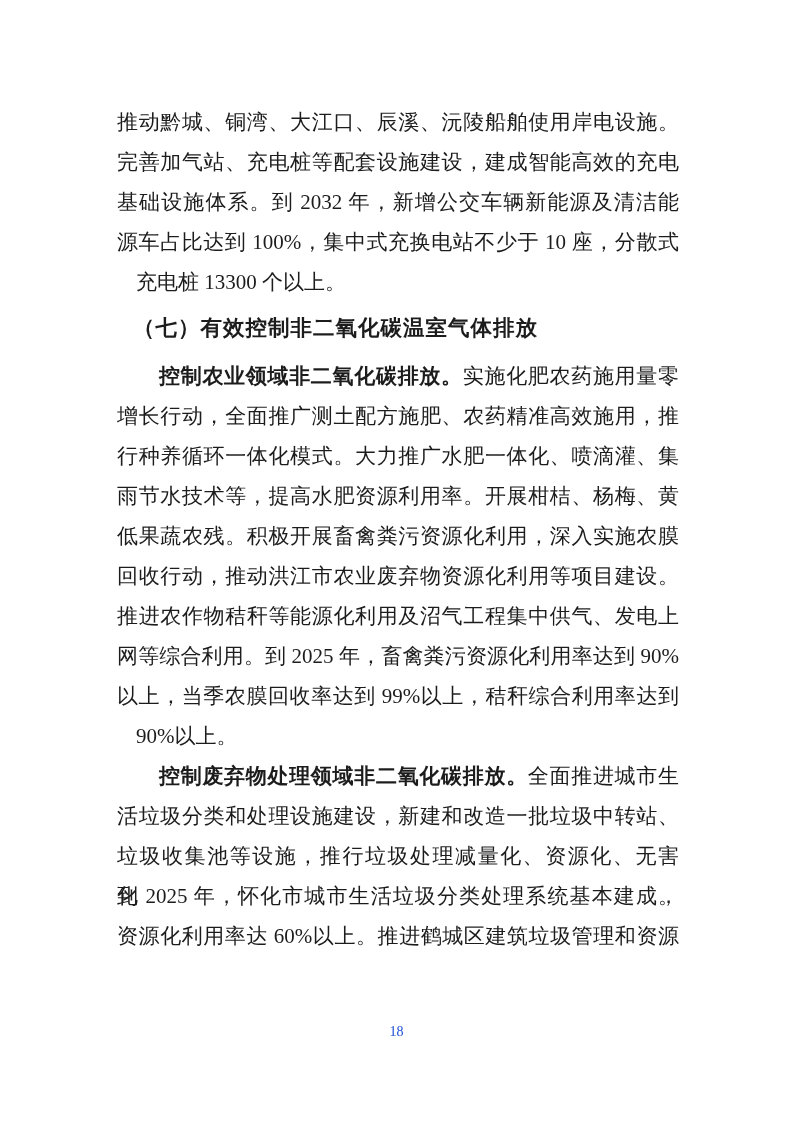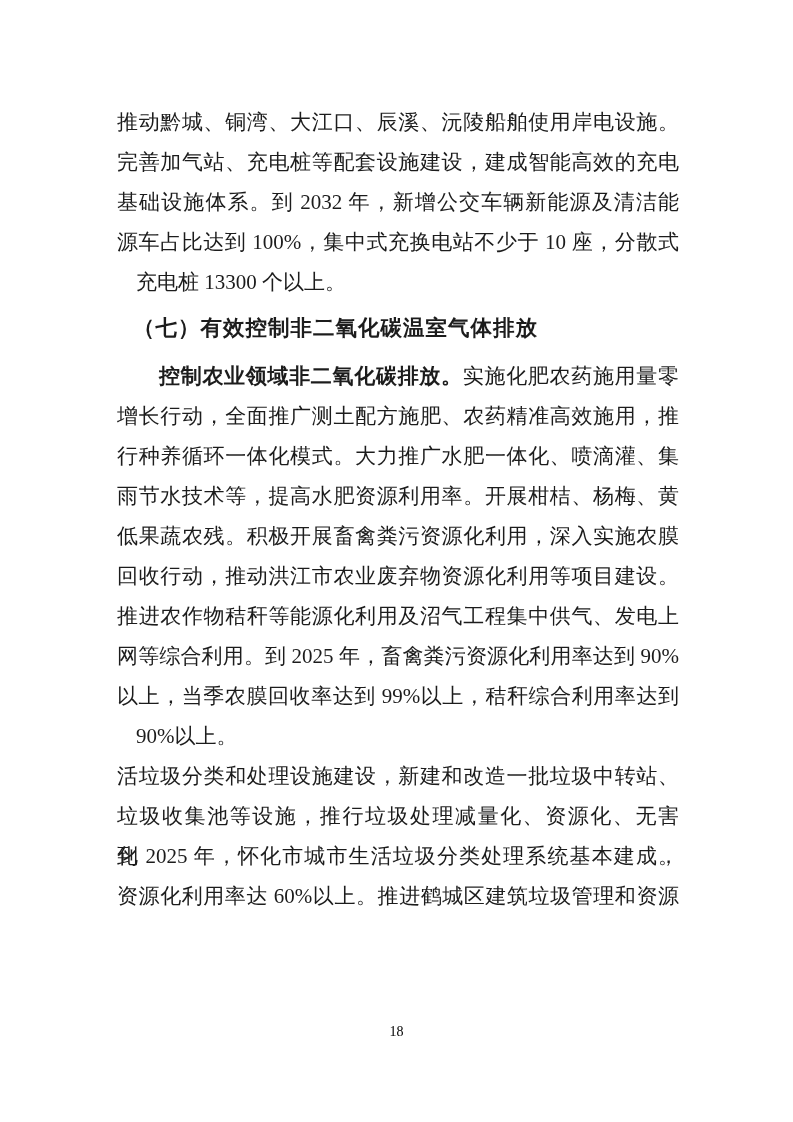--- a/index.html
+++ b/index.html
@@ -55,21 +55,21 @@
     letter-spacing: 1px;
   }
   .page-number {
     position: absolute;
     left: 0;
     right: 0;
     top: 1022px;
     text-align: center;
     font-size: 14px;
     line-height: 20px;
-    color: #000000;
+    color: #1d4ed8;
   }
 </style>
 </head>
 <body>
 
 <div class="page">
   <div class="text-block">
 
     <div class="para">
       <div class="line">推动黔城、铜湾、大江口、辰溪、沅陵船舶使用岸电设施。</div>
@@ -90,20 +90,23 @@
       <div class="line">雨节水技术等，提高水肥资源利用率。开展柑桔、杨梅、黄</div>
       <div class="line">低果蔬农残。积极开展畜禽粪污资源化利用，深入实施农膜</div>
       <div class="line">回收行动，推动洪江市农业废弃物资源化利用等项目建设。</div>
       <div class="line">推进农作物秸秆等能源化利用及沼气工程集中供气、发电上</div>
       <div class="line">网等综合利用。到 2025 年，畜禽粪污资源化利用率达到 90%</div>
       <div class="line">以上，当季农膜回收率达到 99%以上，秸秆综合利用率达到</div>
       <div class="line end">90%以上。</div>
     </div>
 
     <div class="para">
+      <div class="line indent">
+        <span class="bold">控制废弃物处理领域非二氧化碳排放。</span><span>全面推进城市生</span>
+      </div>
       <div class="line">活垃圾分类和处理设施建设，新建和改造一批垃圾中转站、</div>
       <div class="line">垃圾收集池等设施，推行垃圾处理减量化、资源化、无害化。</div>
       <div class="line">到 2025 年，怀化市城市生活垃圾分类处理系统基本建成，</div>
       <div class="line">资源化利用率达 60%以上。推进鹤城区建筑垃圾管理和资源</div>
     </div>
 
   </div>
 
   <div class="page-number">18</div>
 </div>

